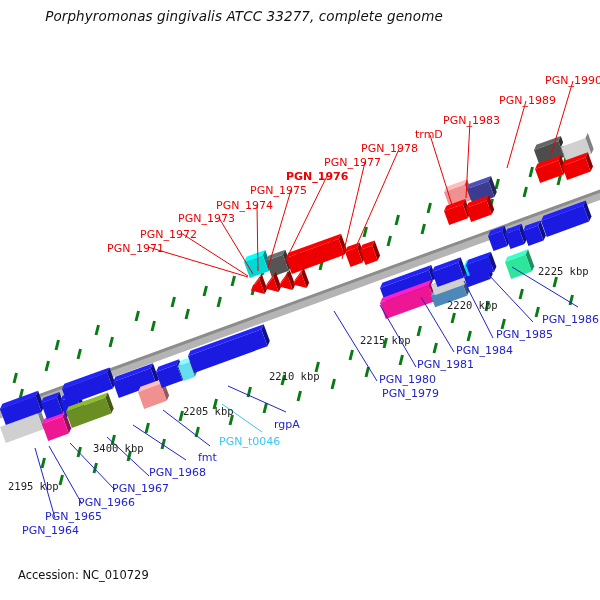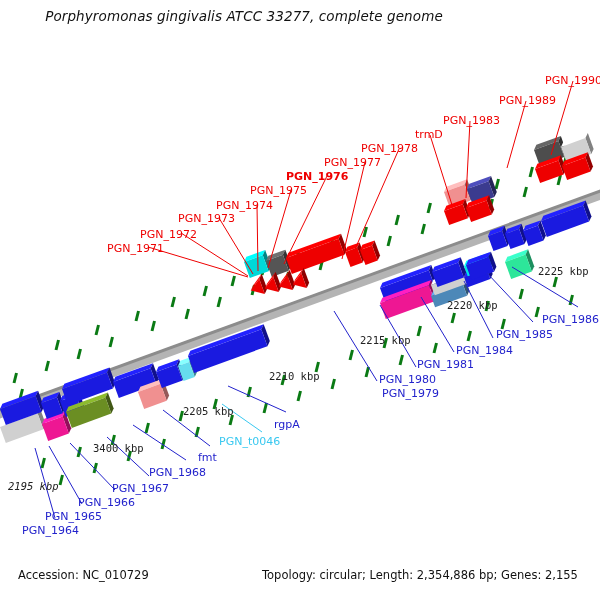--- a/index.html
+++ b/index.html
@@ -395,27 +395,26 @@
       <div class="lbl blue" style="left: 379px; top: 374px;">PGN_1980</div>
       <div class="lbl blue" style="left: 417px; top: 359px;">PGN_1981</div>
       <div class="lbl blue" style="left: 456px; top: 345px;">PGN_1984</div>
       <div class="lbl blue" style="left: 496px; top: 329px;">PGN_1985</div>
       <div class="lbl blue" style="left: 542px; top: 314px;">PGN_1986</div>
     </div>
   <div id="labels-rna">
       <div class="lbl cyan" style="left: 219px; top: 436px;">PGN_t0046</div>
     </div>
   <div id="labels-tick">
-      <div class="lbl tick" style="left: 8px; top: 481px; font-style: italic;">2195 kbp</div>
+      <div class="lbl tick" style="left: 8px; top: 481px;">2195 kbp</div>
       <div class="lbl tick" style="left: 93px; top: 443px;">3400 kbp</div>
       <div class="lbl tick" style="left: 183px; top: 406px;">2205 kbp</div>
       <div class="lbl tick" style="left: 269px; top: 371px;">2210 kbp</div>
       <div class="lbl tick" style="left: 360px; top: 335px;">2215 kbp</div>
       <div class="lbl tick" style="left: 447px; top: 300px;">2220 kbp</div>
       <div class="lbl tick" style="left: 538px; top: 266px;">2225 kbp</div>
     </div>
 
   <div class="footer">
     <span class="acc">Accession: NC_010729</span>
-    <span class="topo">Topology: circular; Length: 2,354,886 bp; Genes: 2,155</span>
   </div>
 
 </div>
 
 </body></html>

